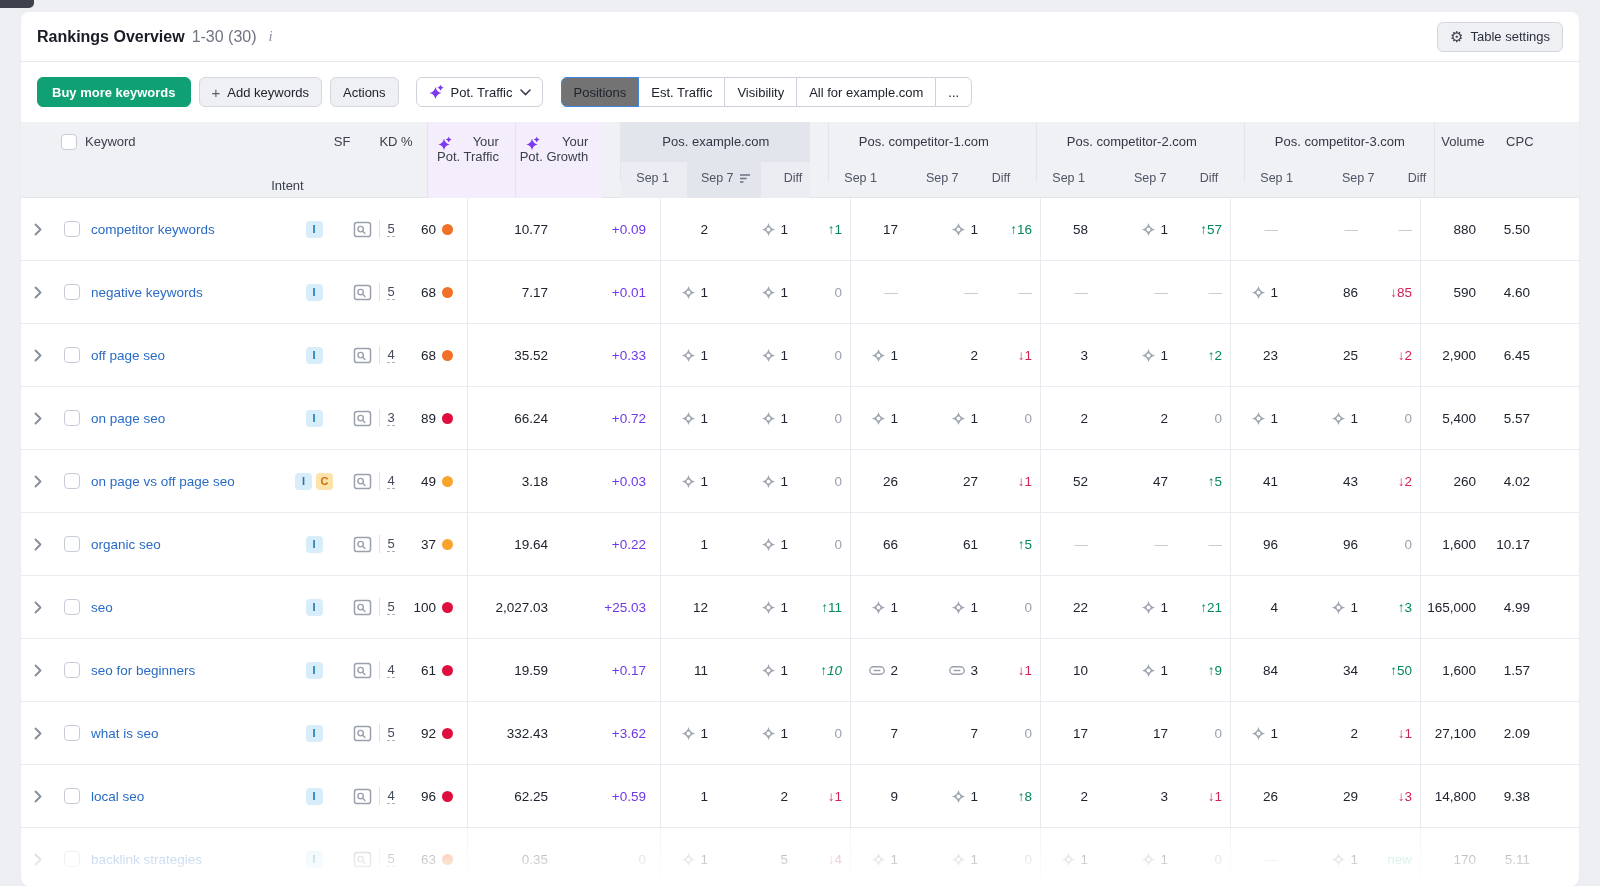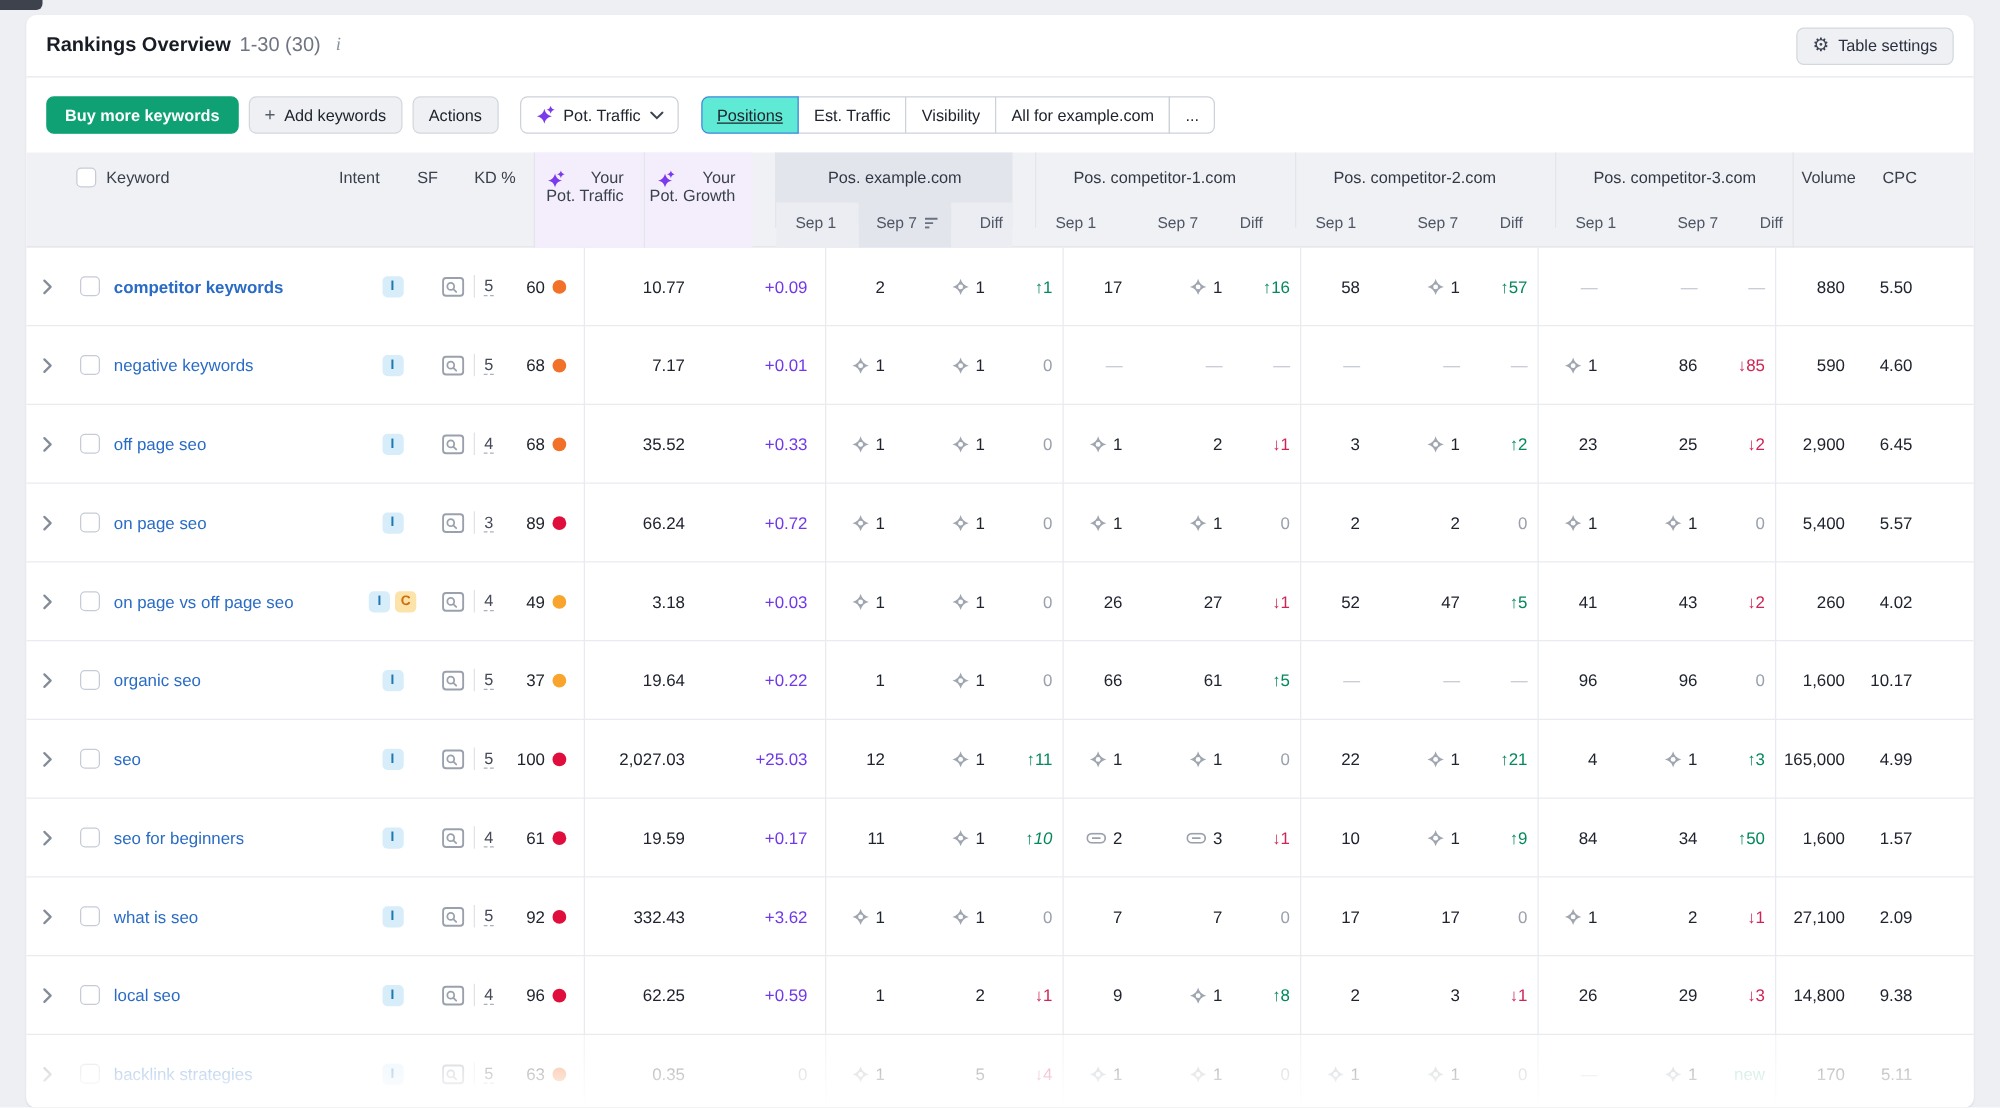--- a/index.html
+++ b/index.html
@@ -29,21 +29,21 @@
   
   .toolbar { height:60px; display:flex; align-items:center; padding:0 16px; }
   .btn-buy { background:#0fa173; border:1px solid #0fa173; color:#fff; font-weight:bold; padding:0 14px; }
   .btn-ghost { background:#eef0f3; border:1px solid #d3d7de; color:#20242e; padding:0 12px; margin-left:8px; }
   .plus-glyph { color:#565d6a; font-size:15px; margin-right:7px; line-height:1; }
   .btn-dropdown { background:#fff; border:1px solid #cdd1da; color:#20242e; padding:0 11px; margin-left:17px; gap:7px; }
   .views { display:flex; margin-left:18px; }
   .views .view-btn { background:#fff; border:1px solid #cdd1da; color:#20242e; height:30px; padding:0 12px; font-size:13px; margin-left:-1px; position:relative; cursor:pointer; }
   .views .view-btn:first-child { border-radius:6px 0 0 6px; margin-left:0; }
   .views .view-btn:last-child { border-radius:0 6px 6px 0; }
-  .views .view-btn.active { background:#5eead4; border-color:#3d86dd; z-index:2;text-decoration:underline; }
+  .views .view-btn.active { background:#737373; border-color:#3d86dd; z-index:2; }
   
   .thead { height:76px; display:flex; background:#f0f1f5; border-bottom:1px solid #e2e4ea; font-size:13px; color:#3a404c; }
   .th { height:76px; position:relative; }
   .th .lab1 { line-height:40px; display:block; white-space:nowrap; }
   .group { height:60px;margin-left:18px; }
   .group .gtitle { height:40px; line-height:40px; text-align:center; white-space:nowrap; color:#323845; }
   .group .gsub { height:36px; display:flex; }
   .group .gsub .sub { height:36px; line-height:32px; font-size:12.5px; color:#4e5564; text-align:right; white-space:nowrap; }
   .group.sel { background:#e3e5ec; }
   .group.sel .gsub .sub { background:#ecedf2; }
@@ -131,21 +131,21 @@
   </div>
 
   <div class="thead" id="thead">
       <div class="th" style="width: 36px;"></div>
       <div class="th" style="width: 30px;">
         <div class="checkbox hdr-checkbox"></div>
       </div>
       <div class="th" style="width: 196px;">
         <span class="lab1" style="padding-left: 4px;">Keyword</span>
       </div>
-      <div class="th" style="width: 62px;">
+      <div class="th" style="width: 62px; margin-top: 44px;">
         <span class="lab1" style="text-align: center;">Intent</span>
       </div>
       <div class="th" style="width: 58px;">
         <span class="lab1" style="text-align: center;">SF</span>
       </div>
       <div class="th" style="width: 64px;">
         <span class="lab1" style="text-align: right; padding-right: 14px;">KD %</span>
       </div>
       <div class="th purple-head bl" style="width: 97px;">
         <svg width="15" height="15" viewBox="0 0 16 16" class="spark">
@@ -214,21 +214,21 @@
   <div class="tbody" id="tbody">
       <div class="tr">
         <div class="td" style="width: 36px;">
           <span class="chevron-right"><svg width="8" height="13" viewBox="0 0 8 13" class="ic">
               <path d="M1.5 1.5 L6.5 6.5 L1.5 11.5" fill="none" stroke="#848b99" stroke-width="1.8" stroke-linecap="round" stroke-linejoin="round"></path>
             </svg></span>
         </div>
         <div class="td" style="width: 30px;">
           <div class="checkbox"></div>
         </div>
-        <div class="td" style="width: 196px; font-weight: bold;">
+        <div class="td" style="width: 196px;">
           <span class="kw-link">competitor keywords</span>
         </div>
         <div class="td al-c" style="width: 62px;">
           <span class="badge badge-I">I</span>
         </div>
         <div class="td al-c" style="width: 58px;">
           <svg width="19" height="17" viewBox="0 0 20 18" class="ic">
             <rect x="1.5" y="1.5" width="17" height="15" rx="2.5" fill="none" stroke="#9aa1ad" stroke-width="1.6"></rect>
             <circle cx="8" cy="8.6" r="2.9" fill="none" stroke="#9aa1ad" stroke-width="1.5"></circle>
             <line x1="10.2" y1="10.9" x2="12.6" y2="13.3" stroke="#9aa1ad" stroke-width="1.5" stroke-linecap="round"></line>

